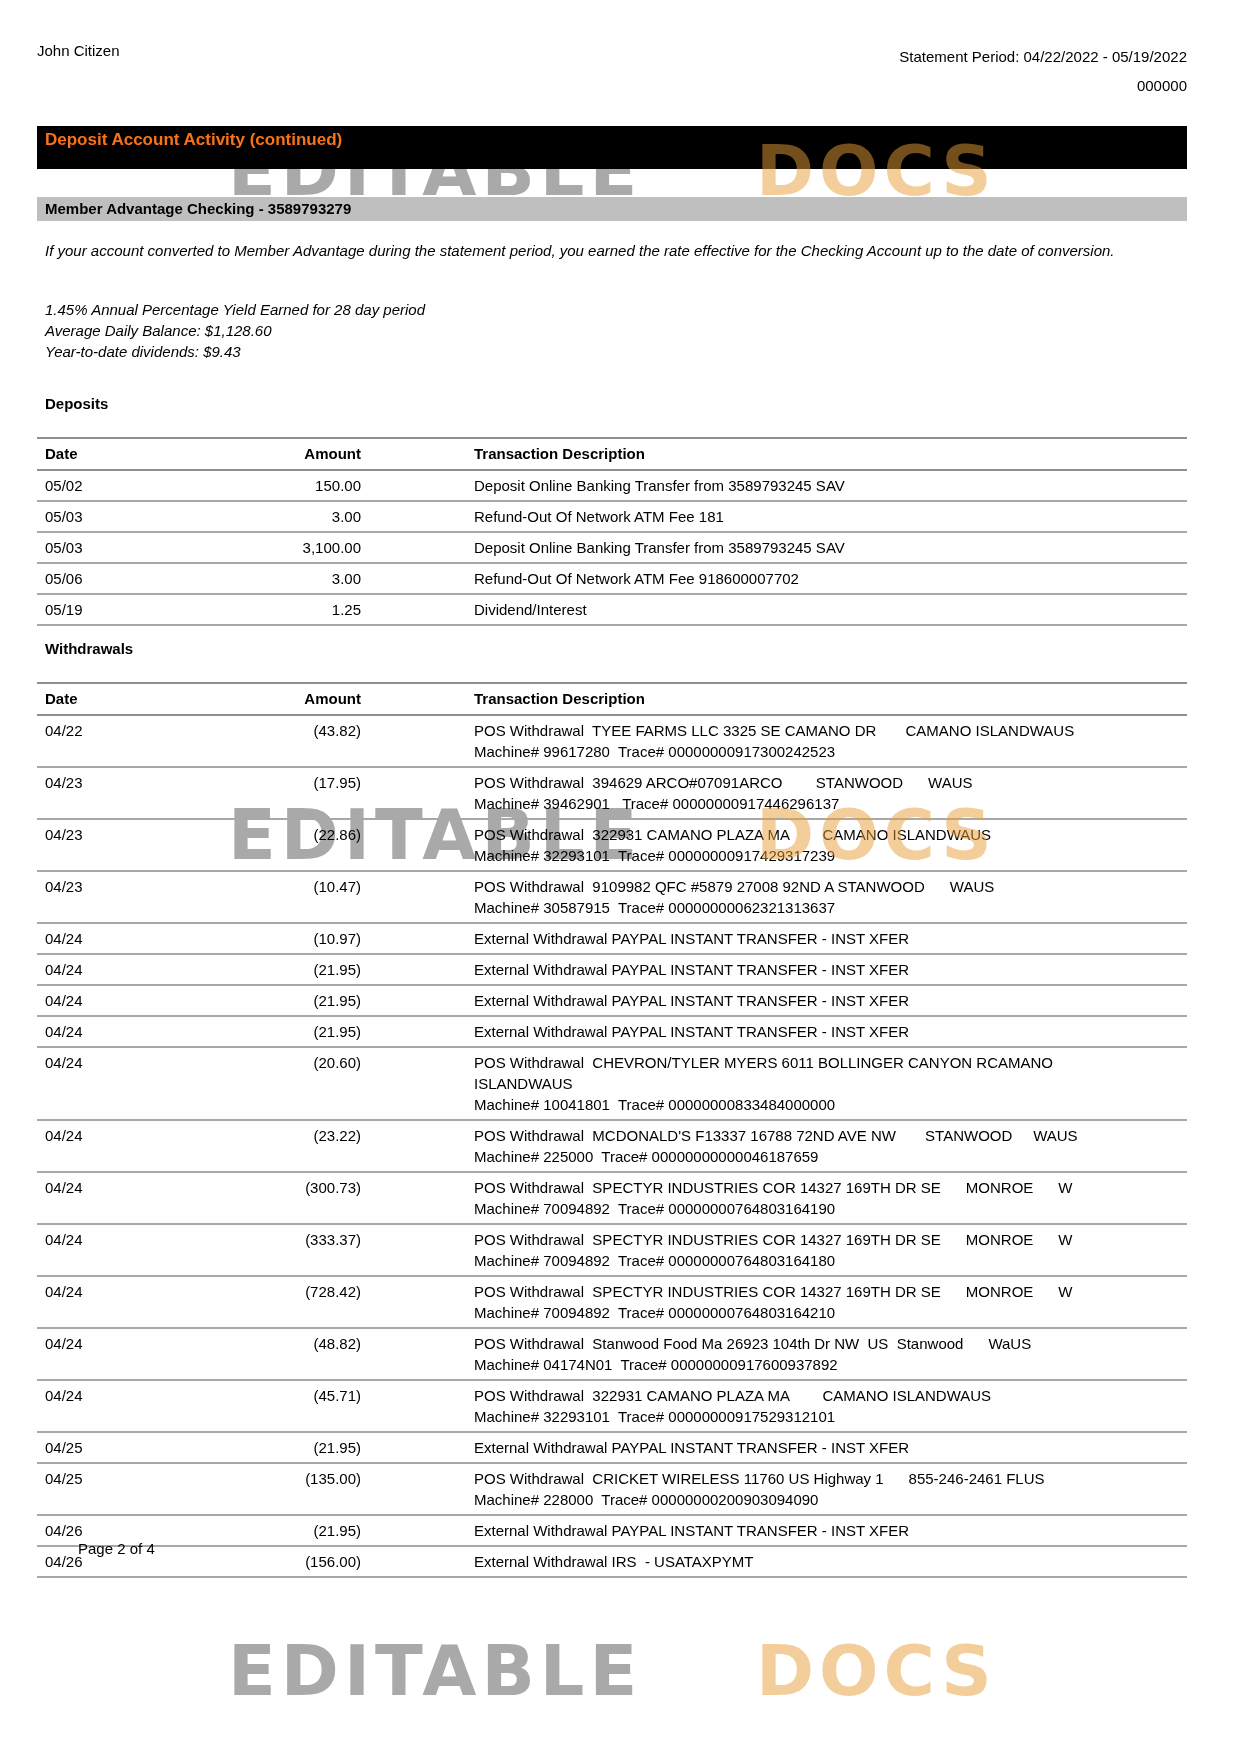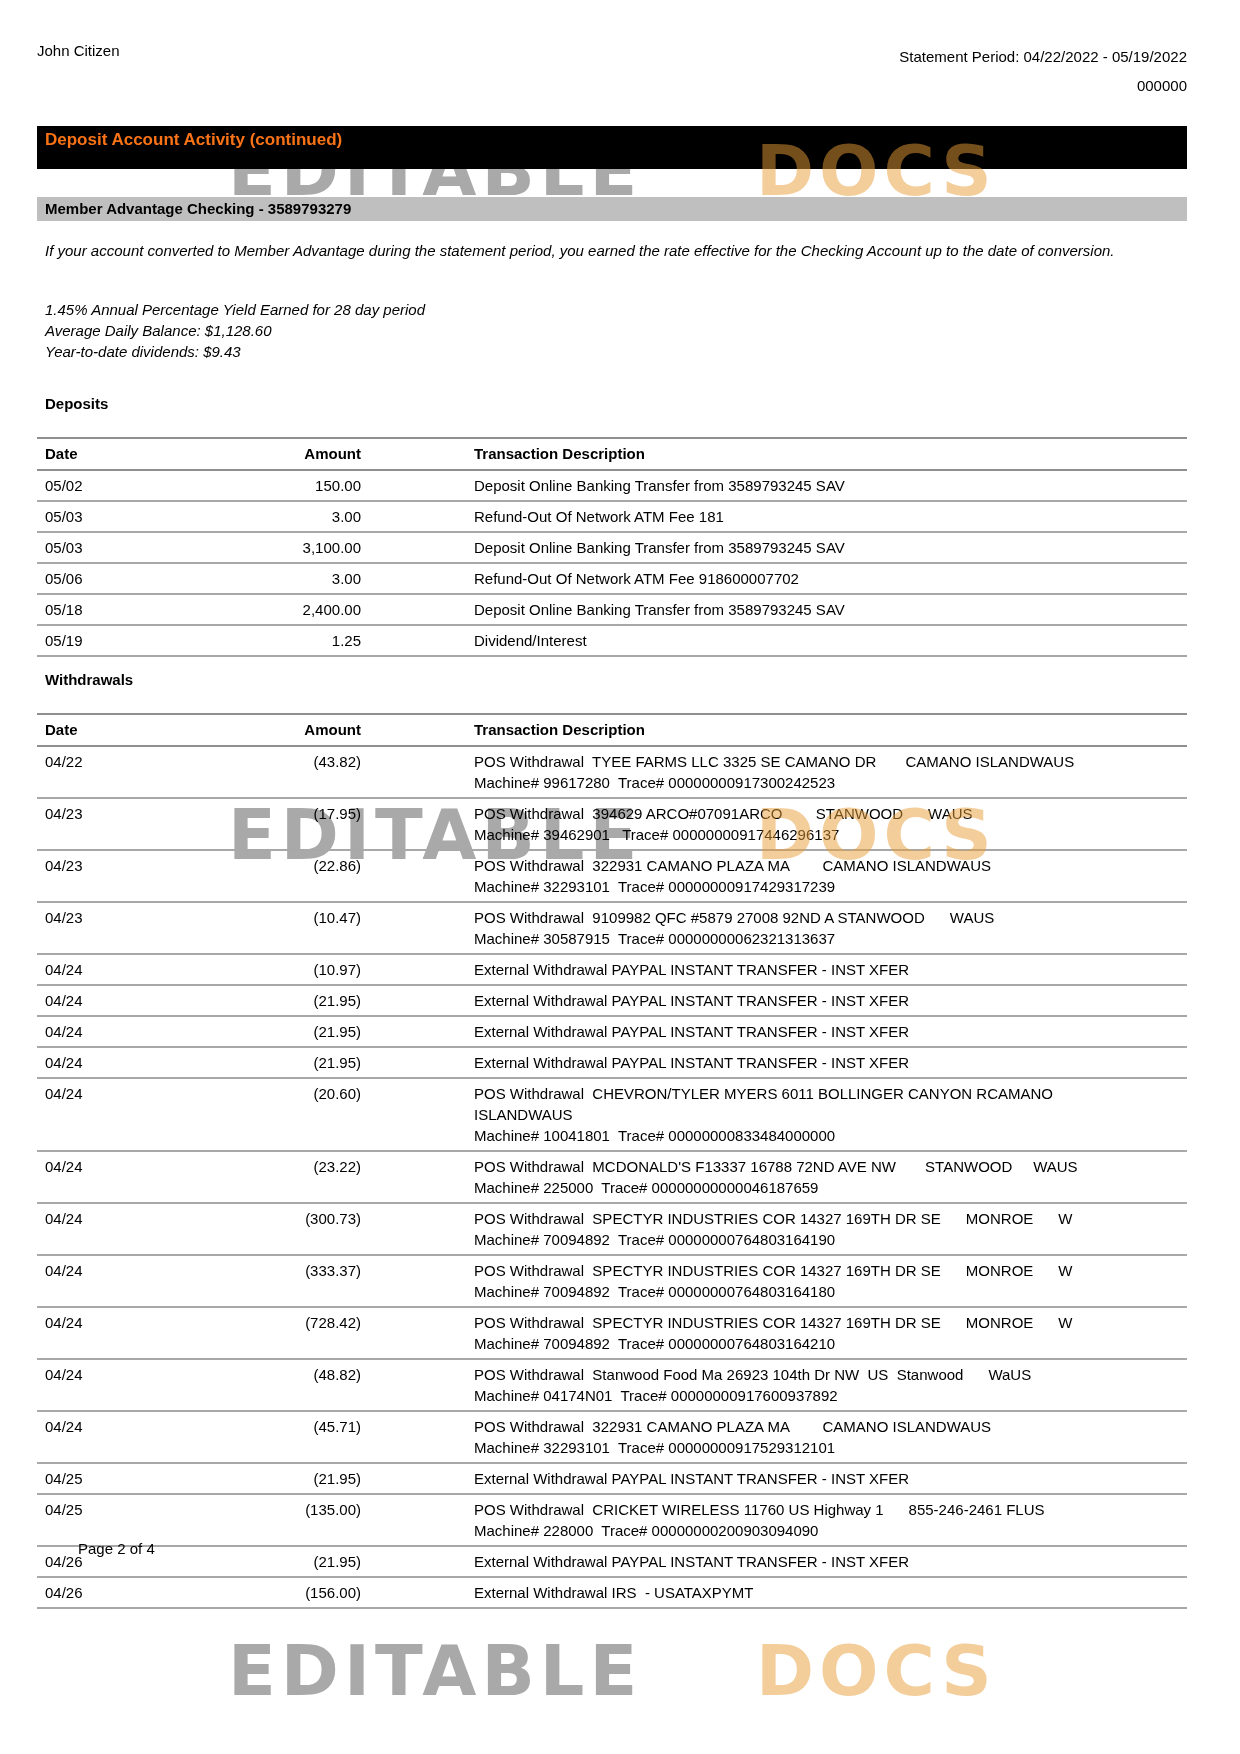--- a/index.html
+++ b/index.html
@@ -123,27 +123,20 @@
                 </td>
               </tr>
               <tr>
                 <td class="d-date">05/06</td>
                 <td class="d-amt">3.00</td>
                 <td class="d-desc">
                   <div>Refund-Out Of Network ATM Fee 918600007702</div>
                 </td>
               </tr>
               <tr>
-                <td class="d-date">05/18</td>
-                <td class="d-amt">2,400.00</td>
-                <td class="d-desc">
-                  <div>Deposit Online Banking Transfer from 3589793245 SAV</div>
-                </td>
-              </tr>
-              <tr>
                 <td class="d-date">05/19</td>
                 <td class="d-amt">1.25</td>
                 <td class="d-desc">
                   <div>Dividend/Interest</div>
                 </td>
               </tr>
             </tbody>
         </table>
       </div>
 

